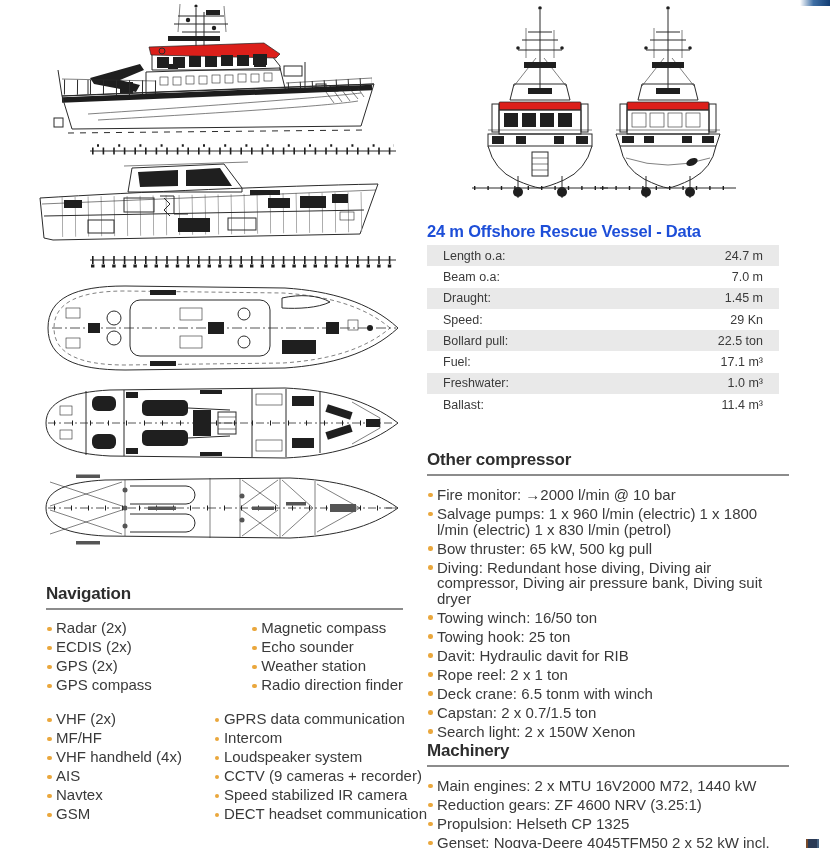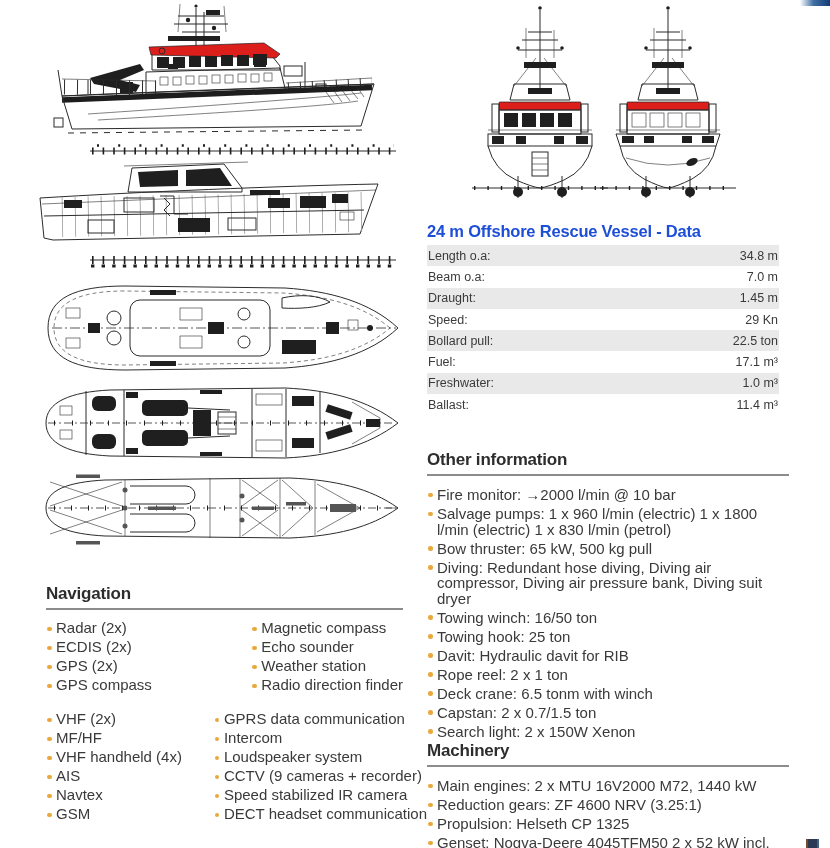--- a/index.html
+++ b/index.html
@@ -6,21 +6,21 @@
   body{width:830px;height:848px;position:relative;overflow:hidden;
        font-family:"Liberation Sans", sans-serif;color:#3a3a3a;}
   .abs{position:absolute;}
   
   .sec-h{font-size:17px;font-weight:700;color:#2d2d2d;letter-spacing:-0.2px;
          padding-bottom:4px;border-bottom:2px solid #8c8c8c;margin:0;}
   .title{font-size:16.5px;font-weight:700;color:#1d4ed8;letter-spacing:-0.2px;}
   
   .spec{width:352px;}
   .spec-row{display:flex;justify-content:space-between;align-items:center;
-            height:21.3px;padding:0 1px;font-size:12.5px;}
+            height:21.3px;padding:0 16px;font-size:12.5px;}
   .spec-row.g{background:#e9e9e9;}
   .spec-row .val{font-weight:400;}
   
   .blist{margin-top:11px;}
   .li{display:flex;margin-bottom:3.5px;font-size:15px;line-height:15.5px;justify-content:center;}
   .dot{flex:0 0 10px;position:relative;}
   .dot::after{content:"";position:absolute;left:1px;top:5.5px;width:4.5px;height:4.5px;
               border-radius:50%;background:#eaa73c;}
   .li .t{flex:1;}
   .cols{display:flex;margin-top:11px;gap:32px;}
@@ -382,21 +382,21 @@
     <line stroke="#1d1d1d" stroke-width="4" stroke-dasharray="1.4,12" x1="182" y1="188" x2="314" y2="188"></line>
   </g>
 </svg>
 </div>
 
 <div class="abs title" style="left:427px;top:222px;width:362px;">24 m Offshore Rescue Vessel - Data</div>
 
 <div class="abs spec" style="left:427px;top:245px;">
   <div class="spec-row g">
       <span>Length o.a:</span>
-      <span class="val">34.8 m</span>
+      <span class="val">24.7 m</span>
     </div>
   <div class="spec-row">
       <span>Beam o.a:</span>
       <span class="val">7.0 m</span>
     </div>
   <div class="spec-row g">
       <span>Draught:</span>
       <span class="val">1.45 m</span>
     </div>
   <div class="spec-row">
@@ -415,21 +415,21 @@
       <span>Freshwater:</span>
       <span class="val">1.0 m³</span>
     </div>
   <div class="spec-row">
       <span>Ballast:</span>
       <span class="val">11.4 m³</span>
     </div>
 </div>
 
 <div class="abs" style="left:427px;top:450px;width:362px;">
-  <h2 class="sec-h">Other information</h2>
+  <h2 class="sec-h">Other compressor</h2>
   <div class="blist">
     <div class="li">
         <span class="dot"></span>
         <span class="t">Fire monitor: →2000 l/min @ 10 bar</span>
       </div>
     <div class="li">
         <span class="dot"></span>
         <span class="t">Salvage pumps: 1 x 960 l/min (electric) 1 x 1800 l/min (electric) 1 x 830 l/min (petrol)</span>
       </div>
     <div class="li">

